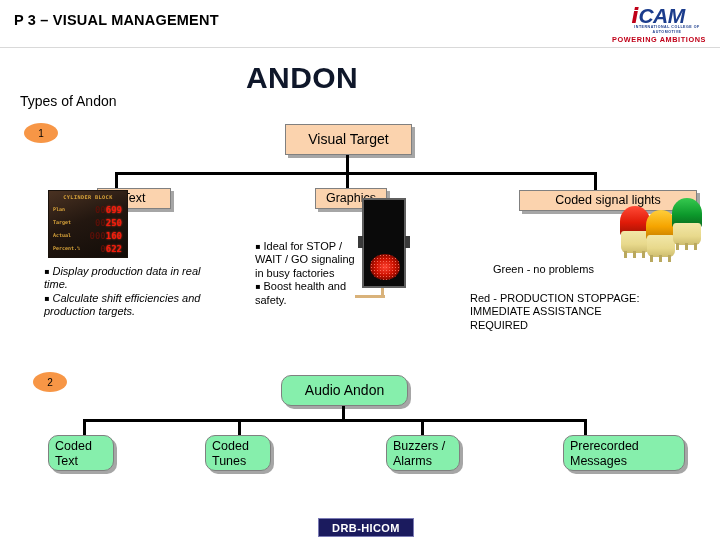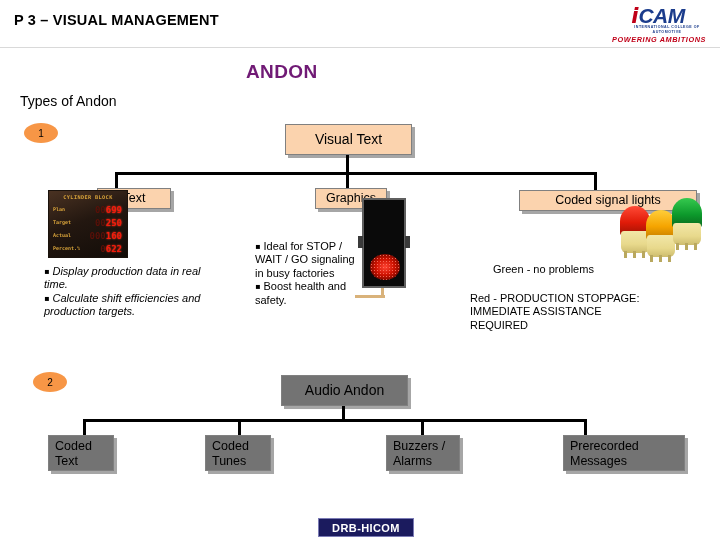--- a/index.html
+++ b/index.html
@@ -38,27 +38,26 @@
   }
   .logo-sub1{
     position:absolute;left:18px;top:21px;width:94px;
     font-size:3.6px;color:#1b3c8c;letter-spacing:0.5px;text-align:center;
     line-height:4.6px;font-weight:bold;
   }
   .logo-sub2{
     position:absolute;left:2px;top:31px;width:110px;
     font-size:7.3px;color:#c00018;letter-spacing:0.6px;text-align:center;
     font-weight:bold;
-    font-style:italic;
   }
 
   
   .andon-title{
     position:absolute;left:246px;top:61px;
-    font-size:19px;font-weight:bold;color:#701a75;letter-spacing:0.4px;
+    font-size:30px;font-weight:bold;color:#0f172a;letter-spacing:0.4px;
   }
   .types-label{
     position:absolute;left:20px;top:93px;
     font-size:14px;color:#000;
   }
 
   
   .badge{
     position:absolute;width:34px;height:20px;border-radius:50%;
     background:#f79646;
@@ -69,21 +68,21 @@
   
   .box{
     position:absolute;box-sizing:border-box;
     border:1px solid #808080;
     box-shadow:3px 3px 0 0 #a6a6a6;
     font-size:12.5px;color:#000;
     padding:3px 6px;
     line-height:15px;
   }
   .box.peach{background:#fbd3ae;}
-  .box.green{background:#737373;}
+  .box.green{background:#86efac;border-radius:10px;}
   .box.center{display:flex;align-items:center;justify-content:center;text-align:center;padding:0;}
 
   
   .ln{position:absolute;background:#000;}
 
   
   .para{
     position:absolute;font-size:11px;color:#000;line-height:13.4px;
   }
   .para.ital{font-style:italic;}
@@ -174,21 +173,21 @@
     </div>
     <div class="logo-sub1">INTERNATIONAL COLLEGE OF AUTOMOTIVE</div>
     <div class="logo-sub2">POWERING AMBITIONS</div>
   </div>
 
   <div class="andon-title">ANDON</div>
   <div class="types-label">Types of Andon</div>
 
   <div class="badge" style="left:24px;top:123px;">1</div>
 
-  <div class="box peach center" style="left:285px;top:124px;width:127px;height:31px;font-size:14px;">Visual Text</div>
+  <div class="box peach center" style="left:285px;top:124px;width:127px;height:31px;font-size:14px;">Visual Target</div>
 
   <div class="ln" style="left:346px;top:155px;width:3px;height:19px;"></div>
   <div class="ln" style="left:115px;top:172px;width:482px;height:3px;"></div>
   <div class="ln" style="left:115px;top:172px;width:3px;height:18px;"></div>
   <div class="ln" style="left:346px;top:172px;width:3px;height:18px;"></div>
   <div class="ln" style="left:594px;top:172px;width:3px;height:18px;"></div>
 
   <div class="box peach center" style="left:97px;top:188px;width:74px;height:21px;">Text</div>
   <div class="box peach center" style="left:315px;top:188px;width:72px;height:21px;">Graphics</div>
   <div class="box peach center" style="left:519px;top:190px;width:178px;height:21px;">Coded signal lights</div>

